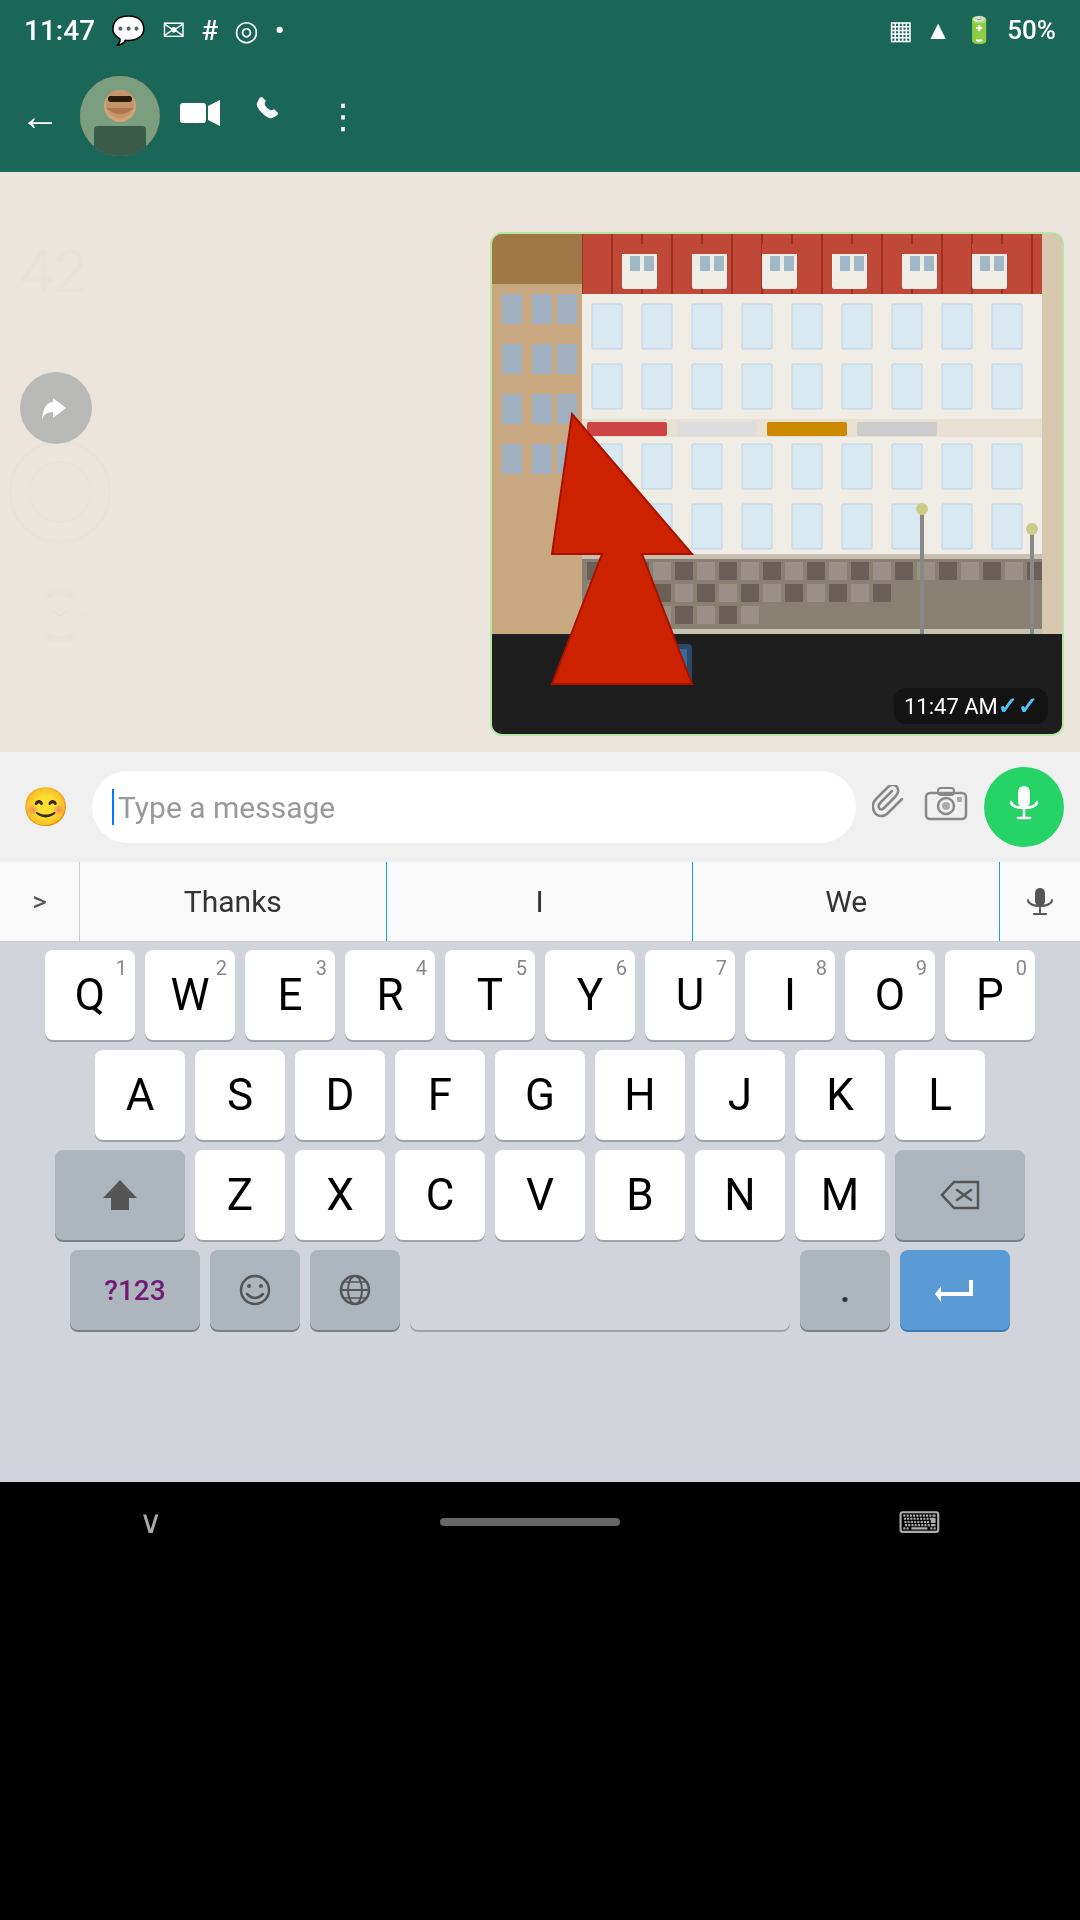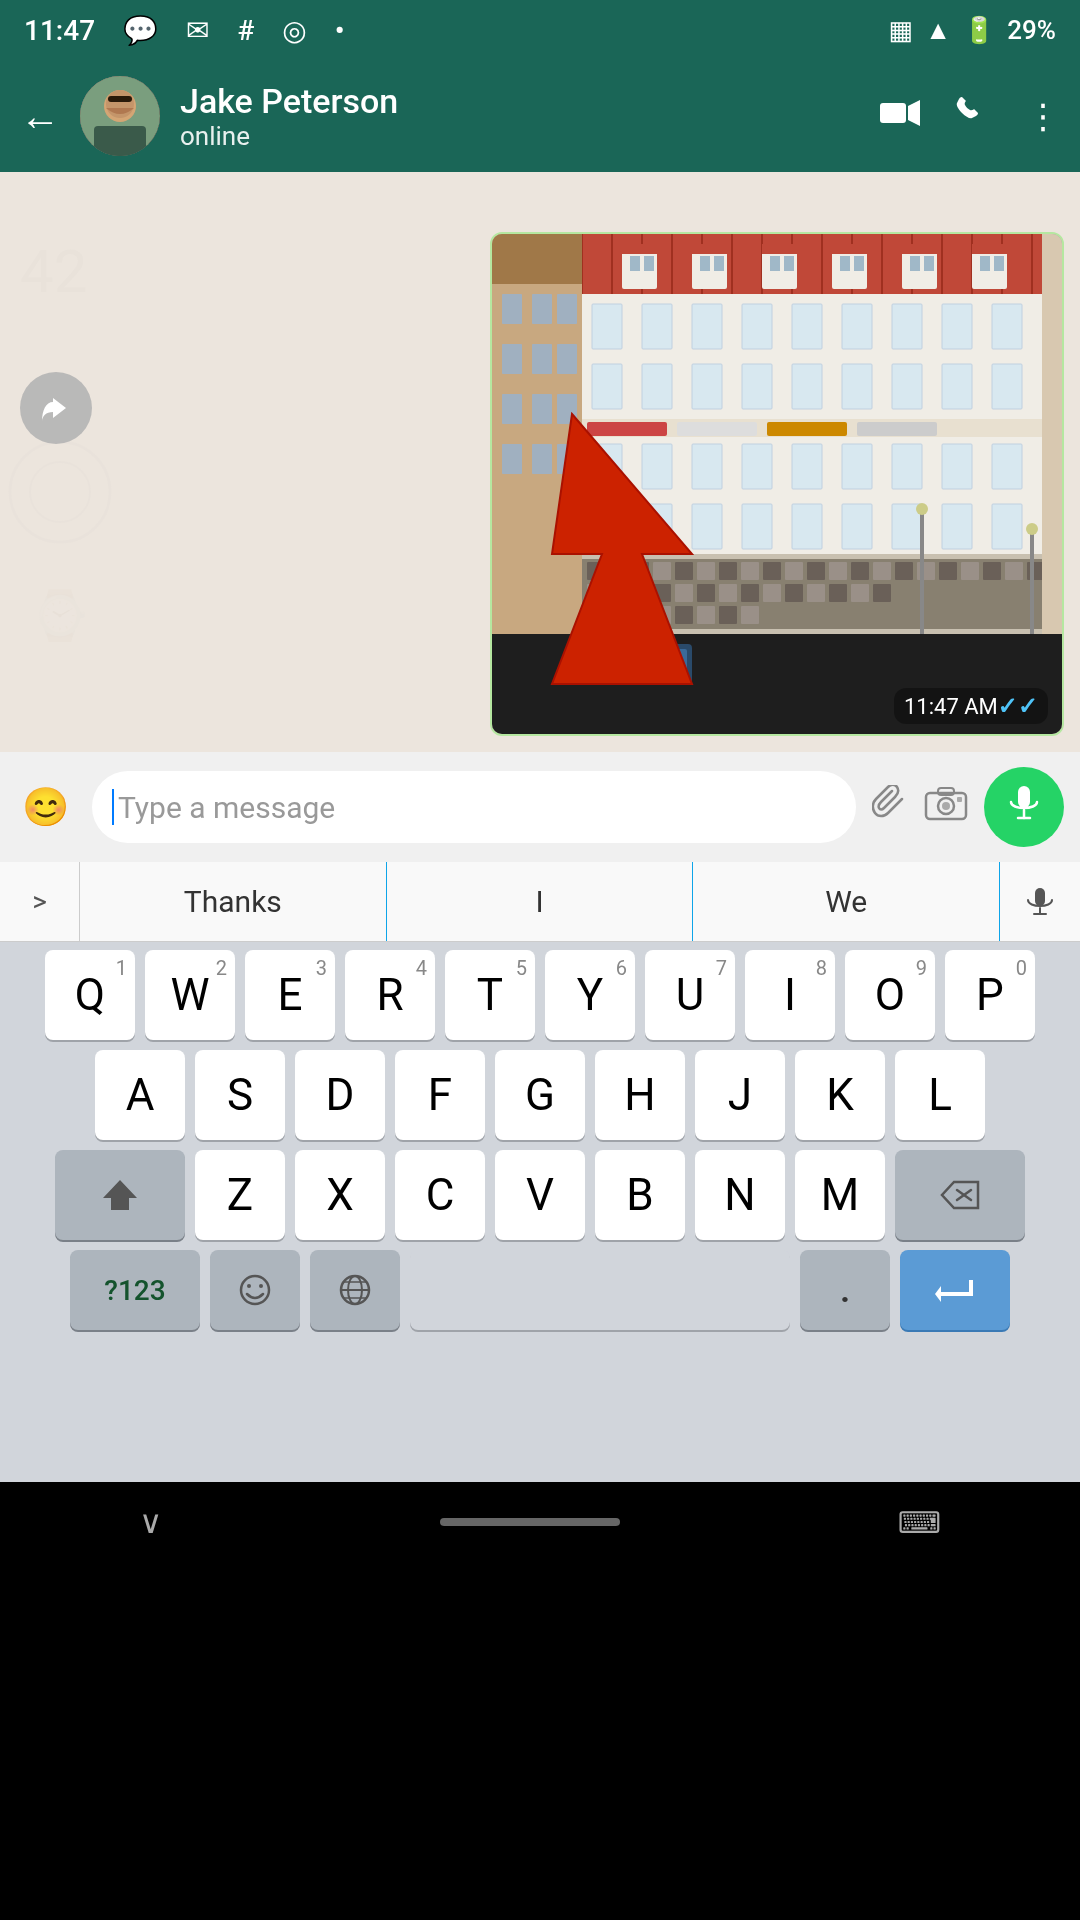--- a/index.html
+++ b/index.html
@@ -18,21 +18,21 @@
       height: 60px;
       background: #1a6657;
       display: flex;
       align-items: center;
       justify-content: space-between;
       padding: 0 24px;
       color: white;
       font-size: 28px;
       font-weight: 500;
     }
-    .status-left { display: flex; align-items: center; gap: 28px; }
+    .status-left { display: flex; align-items: center; gap: 16px; }
     .status-right { display: flex; align-items: center; gap: 12px; font-size: 26px; }
 
     
     .header {
       height: 112px;
       background: #1a6657;
       display: flex;
       align-items: center;
       padding: 0 20px;
       gap: 20px;
@@ -399,42 +399,38 @@
     <span>💬</span>
     <span>✉</span>
     <span>#</span>
     <span>◎</span>
     <span>•</span>
   </div>
   <div class="status-right">
     <span>▦</span>
     <span>▲</span>
     <span>🔋</span>
-    <span>29%</span>
+    <span>50%</span>
   </div>
 </div>
 
 <div class="header">
   <span class="header-back">←</span>
   <div class="avatar">
     <div class="avatar-img">
       <svg width="80" height="80" viewBox="0 0 80 80" xmlns="http://www.w3.org/2000/svg">
         <circle cx="40" cy="40" r="40" fill="#7a9e7e"></circle>
         <circle cx="40" cy="30" r="16" fill="#d4a574"></circle>
         <ellipse cx="40" cy="70" rx="26" ry="20" fill="#3a5a4a"></ellipse>
         <rect x="14" y="50" width="52" height="30" fill="#3a5a4a" rx="4"></rect>
         <circle cx="40" cy="28" r="14" fill="#c4956a"></circle>
         <path d="M26 32 Q40 44 54 32" fill="#b07850"></path>
         <rect x="28" y="20" width="24" height="6" fill="#2a1a0a" rx="3"></rect>
       </svg>
     </div>
-  </div>
-  <div class="header-info">
-    <div class="header-name">Jake Peterson</div>
-    <div class="header-status">online</div>
   </div>
   <div class="header-icons">
     <span class="header-icon">
       <svg width="40" height="30" viewBox="0 0 40 30" fill="white">
         <rect x="0" y="5" width="26" height="20" rx="3" fill="white"></rect>
         <polygon points="28,8 40,2 40,28 28,22" fill="white"></polygon>
       </svg>
     </span>
     <span class="header-icon">
       <svg width="34" height="34" viewBox="0 0 34 34" fill="white">
@@ -827,21 +823,21 @@
         <svg width="40" height="30" viewBox="0 0 40 30" fill="#555">
           <path d="M14,2 L38,2 L38,28 L14,28 L2,15 Z" fill="none" stroke="#555" stroke-width="2.5"></path>
           <line x1="17" y1="10" x2="31" y2="20" stroke="#555" stroke-width="2.5" stroke-linecap="round"></line>
           <line x1="31" y1="10" x2="17" y2="20" stroke="#555" stroke-width="2.5" stroke-linecap="round"></line>
         </svg>
       </div>
     </div>
 
     <div class="key-row">
       <div class="key key-special key-bottom-special key-numbers">
-        <span style="font-size:28px; color:#14532d; font-weight:500;">?123</span>
+        <span style="font-size:28px; color:#701a75; font-weight:500;">?123</span>
       </div>
       <div class="key key-special key-bottom-special key-emoji">
         <svg width="40" height="36" viewBox="0 0 40 36" fill="#555">
           <circle cx="20" cy="18" r="14" fill="none" stroke="#555" stroke-width="2.5"></circle>
           <circle cx="14" cy="14" r="2" fill="#555"></circle>
           <circle cx="26" cy="14" r="2" fill="#555"></circle>
           <path d="M12,22 Q20,30 28,22" stroke="#555" stroke-width="2.5" fill="none" stroke-linecap="round"></path>
         </svg>
       </div>
       <div class="key key-special key-bottom-special key-globe">

